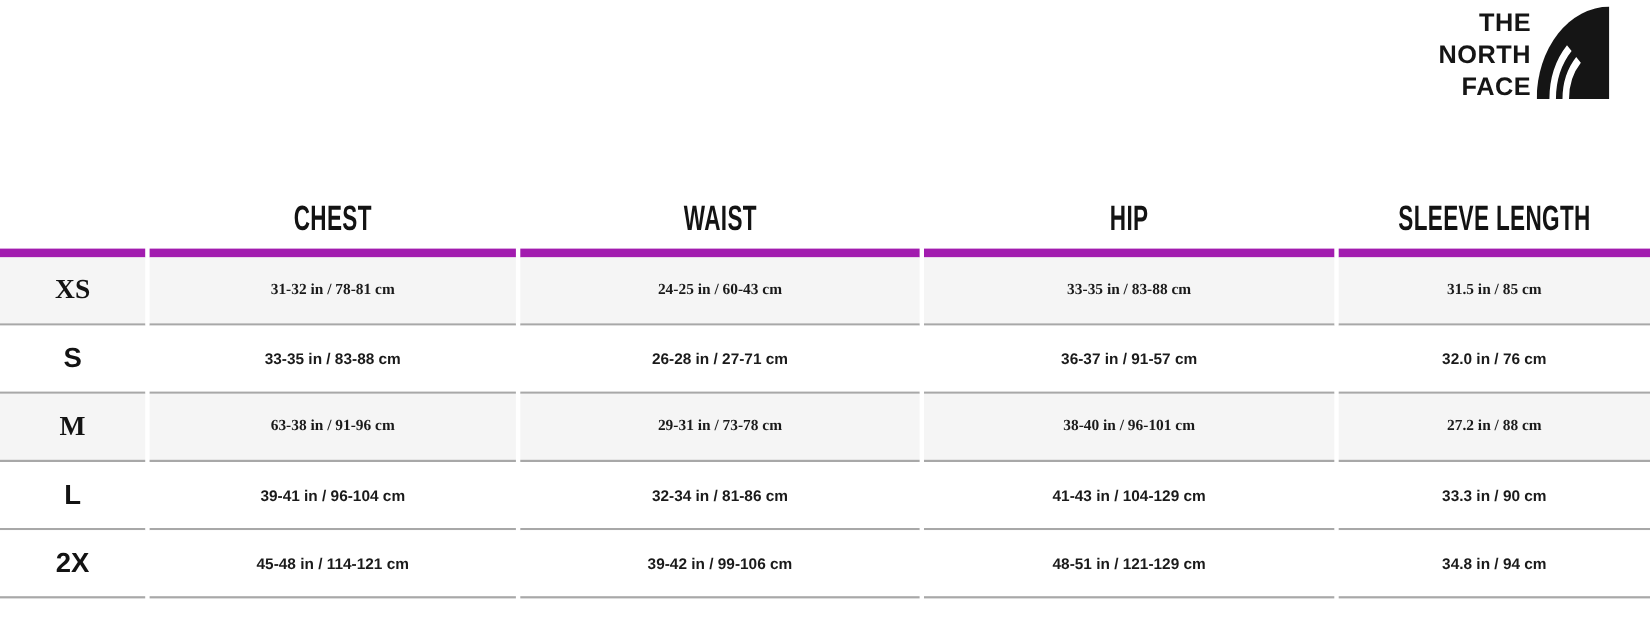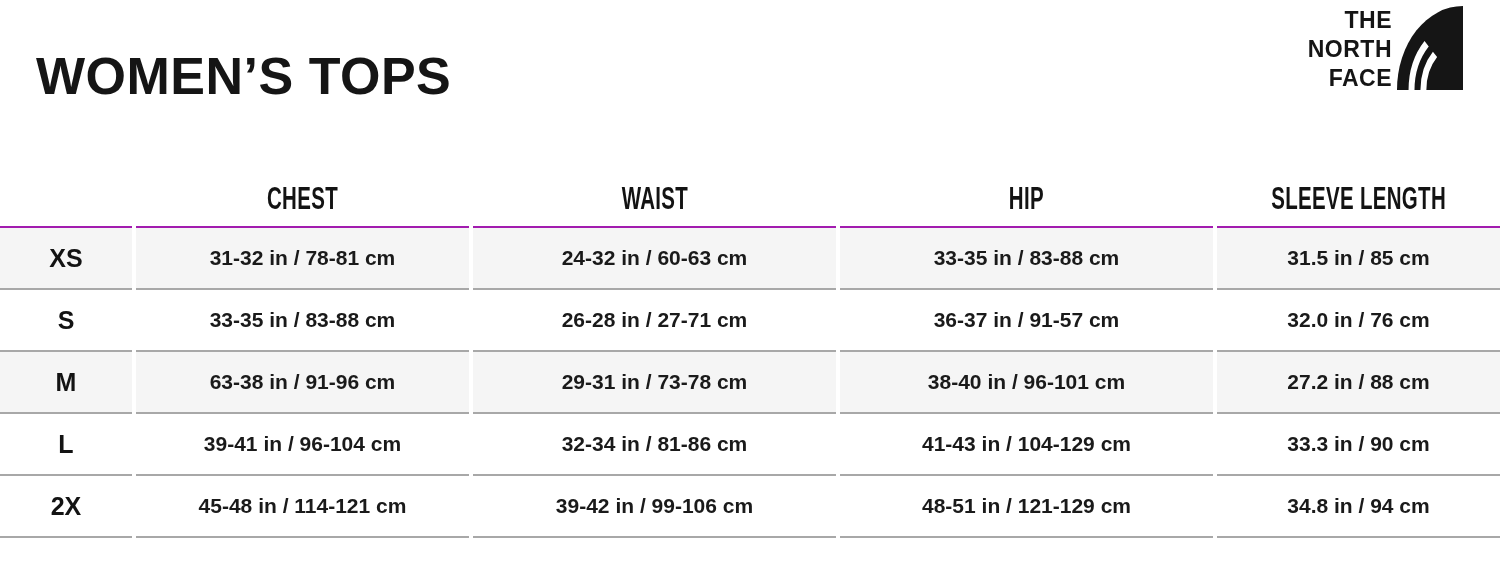--- a/index.html
+++ b/index.html
@@ -21,41 +21,40 @@
   }
   .brand-dome{width:66px;height:84px;display:block;}
   
   .size-table-wrap{position:absolute;top:171px;left:0;width:1500px;}
   table.size-table{
     border-collapse:separate;border-spacing:4px 0;
     width:calc(100% + 8px);margin-left:-4px;table-layout:fixed;
   }
   .size-table th{
     height:55px;vertical-align:middle;text-align:center;
-    border-bottom:2px solid #a21caf;padding:0;font-weight:bold;color:#131313;
+    border-bottom:8px solid #a21caf;padding:0;font-weight:bold;color:#131313;
   }
   .size-table th .hdr{
     display:inline-block;transform:scaleX(0.64);transform-origin:center;
     font-size:32px;white-space:nowrap;letter-spacing:0.5px;
   }
   .size-table td{
     height:60px;vertical-align:middle;text-align:center;padding:0;
     border-bottom:2px solid #a8a8a8;
-    font-weight:bold;font-size:21px;color:#1a1a1a;white-space:nowrap;
+    font-weight:bold;font-size:14px;color:#1a1a1a;white-space:nowrap;
   }
   .size-table td.size-cell{font-size:25px;color:#131313;}
-  .size-table tr.alt td{background:#f5f5f5;}
+  .size-table tr.alt td{background:#f5f5f5;font-family:Liberation Serif, serif;}
   .size-table tr.plain td{background:#ffffff;}
 </style>
 </head>
 <body>
 
 <div class="canvas">
 
-  <div class="page-title">WOMEN’S TOPS</div>
 
   <div class="brand">
     <div class="brand-text">
       <div>THE</div>
       <div>NORTH</div>
       <div>FACE</div>
     </div>
     <svg class="brand-dome" viewBox="0 0 100 100" preserveAspectRatio="none" aria-hidden="true">
       <path d="M 0 100 A 100 100 0 0 1 100 0 L 100 100 Z" fill="#151515"></path>
       <path d="M 22 100 A 78 78 0 0 1 44.9 44.9" fill="none" stroke="#ffffff" stroke-width="9"></path>
@@ -78,21 +77,21 @@
           <th><span class="hdr">CHEST</span></th>
           <th><span class="hdr">WAIST</span></th>
           <th><span class="hdr">HIP</span></th>
           <th><span class="hdr">SLEEVE LENGTH</span></th>
         </tr>
       </thead>
       <tbody>
         <tr class="alt">
           <td class="size-cell">XS</td>
           <td>31-32 in / 78-81 cm</td>
-          <td>24-32 in / 60-63 cm</td>
+          <td>24-25 in / 60-43 cm</td>
           <td>33-35 in / 83-88 cm</td>
           <td>31.5 in / 85 cm</td>
         </tr>
         <tr class="plain">
           <td class="size-cell">S</td>
           <td>33-35 in / 83-88 cm</td>
           <td>26-28 in / 27-71 cm</td>
           <td>36-37 in / 91-57 cm</td>
           <td>32.0 in / 76 cm</td>
         </tr>

